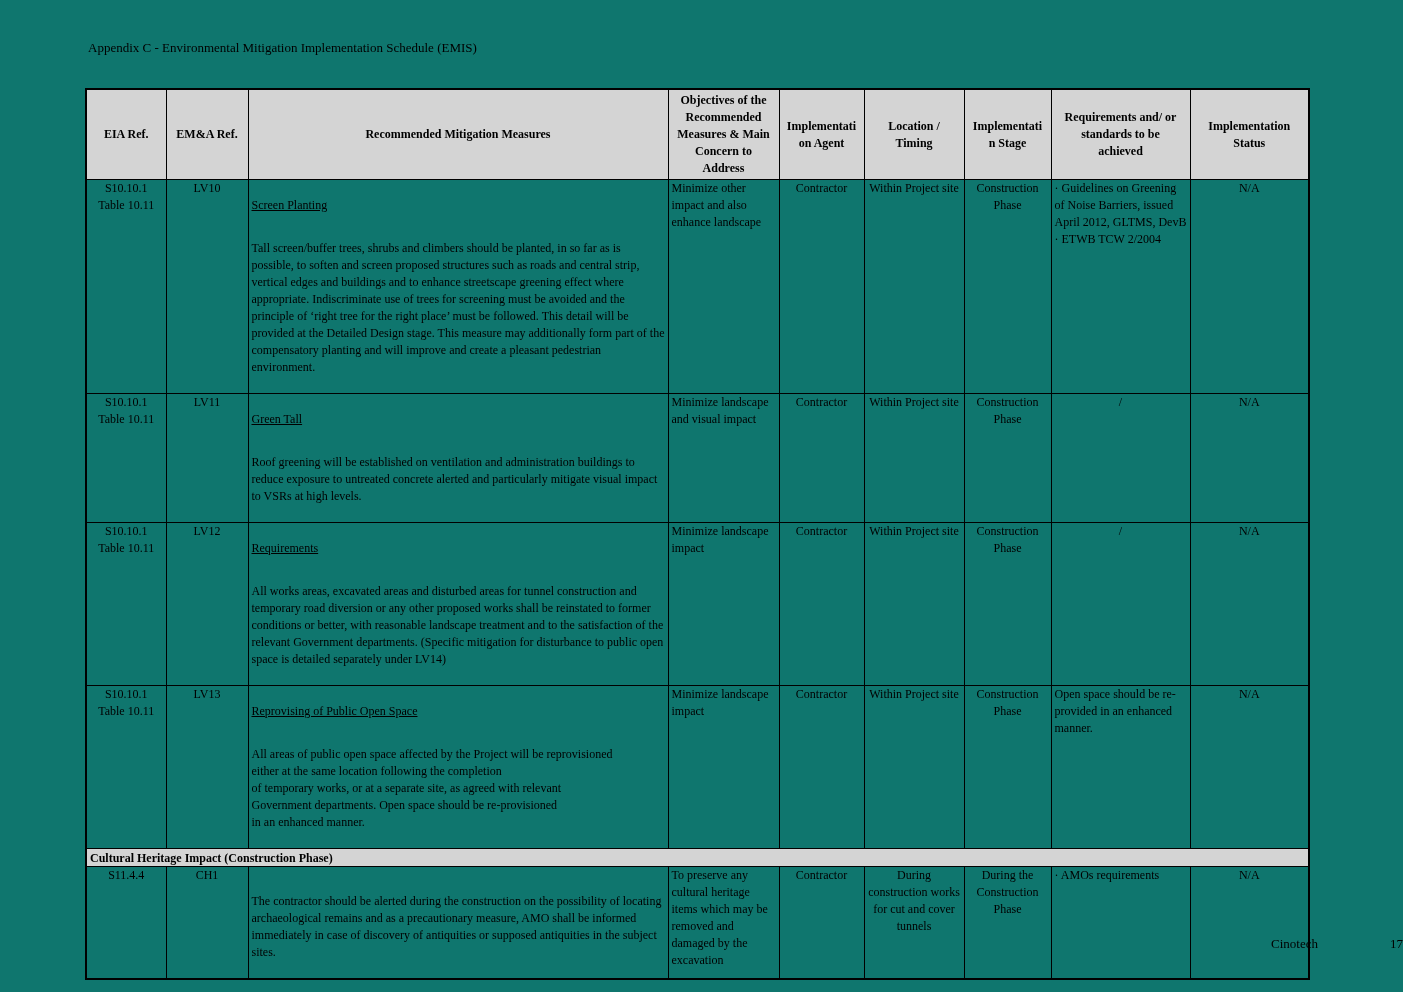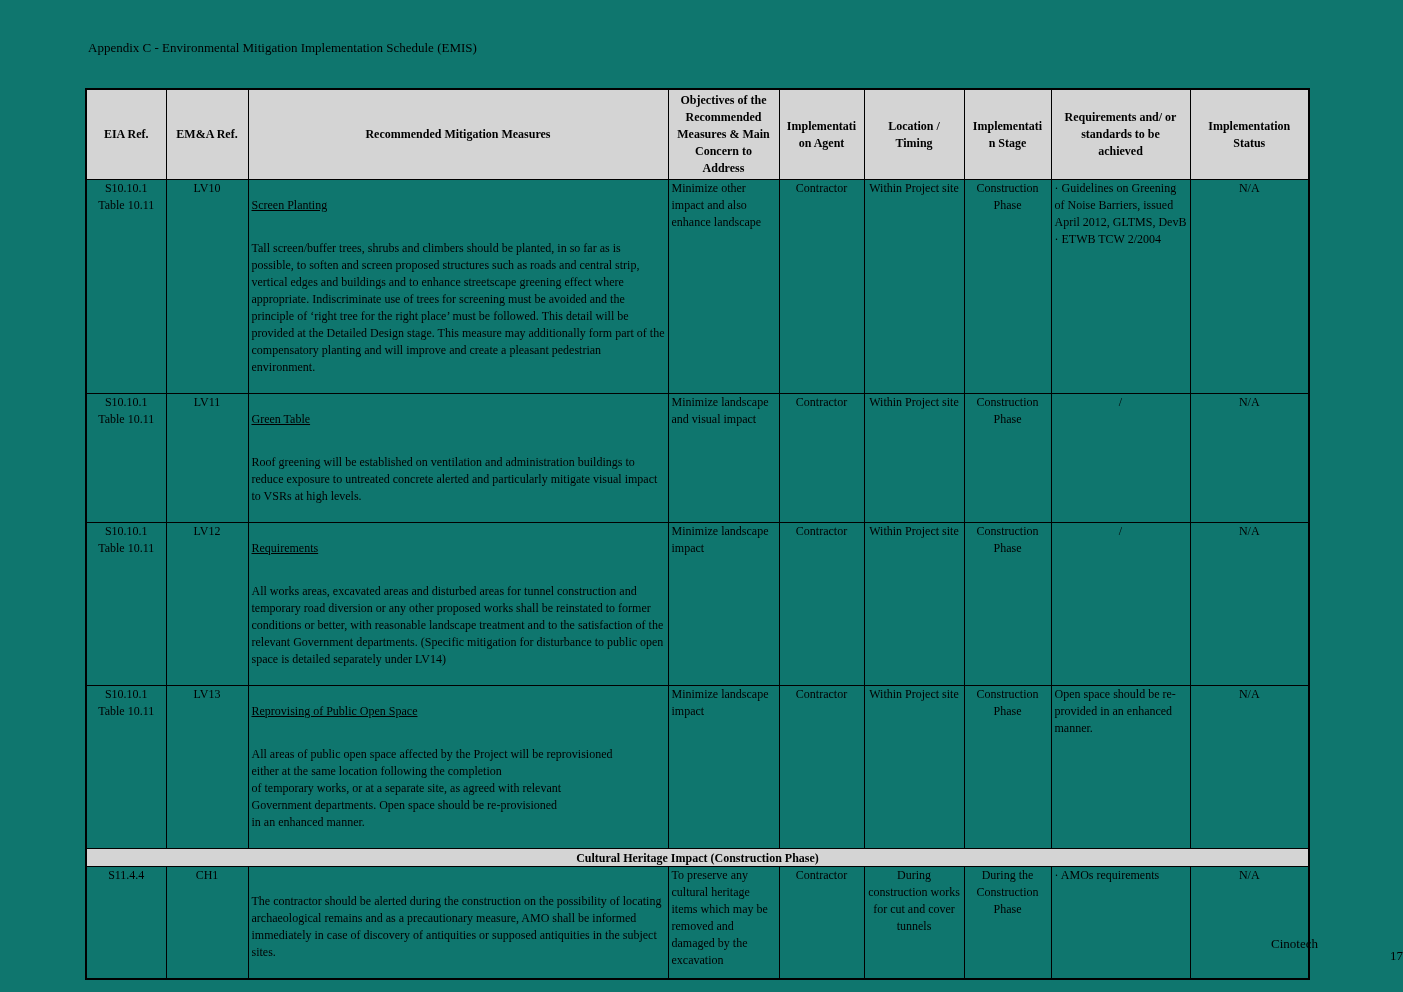--- a/index.html
+++ b/index.html
@@ -35,27 +35,27 @@
     text-align: center; vertical-align: middle;
     padding: 2px;
   }
   .emis-table td { vertical-align: top; }
   .c-center { text-align: center; }
   .c-left { text-align: left; }
   .m-title { display: block; text-decoration: underline; }
   .m-body { display: block; margin-top: 9px; }
   .section-row td {
     background: var(--header-bg);
-    font-weight: bold; text-align: center;
+    font-weight: bold; text-align: left;
     height: 18px; line-height: 16px;
     vertical-align: middle;
   }
 
   .footer { position: absolute; left: 0; top: 936px; width: 1403px; height: 20px; font-size: 13px; }
-  .page-number { position: absolute; left: 0; top: 12px; width: 1403px; text-align: right; }
+  .page-number { position: absolute; left: 0; top: 0; width: 1403px; text-align: right; }
   .footer-brand { position: absolute; right: 85px; top: 0; }
 </style>
 </head>
 <body>
 
 <div class="page">
 
   <div class="page-header">Appendix C - Environmental Mitigation Implementation Schedule (EMIS)</div>
 
   <table class="emis-table">
@@ -108,21 +108,21 @@
         <td class="c-center">Construction Phase</td>
         <td class="c-left">· Guidelines on Greening of Noise Barriers, issued April 2012, GLTMS, DevB
 · ETWB TCW 2/2004</td>
         <td class="c-center">N/A</td>
       </tr>
       <tr style="height:79px">
         <td class="c-center">S10.10.1
 Table 10.11</td>
         <td class="c-center">LV11</td>
         <td class="c-left">
-          <span class="m-title">Green Table</span>
+          <span class="m-title">Green Tall</span>
           <span class="m-body">Roof greening will be established on ventilation and administration buildings to reduce exposure to untreated concrete alerted and particularly mitigate visual impact to VSRs at high levels.</span>
         </td>
         <td class="c-left">Minimize landscape and visual impact</td>
         <td class="c-center">Contractor</td>
         <td class="c-center">Within Project site</td>
         <td class="c-center">Construction Phase</td>
         <td class="c-center">/</td>
         <td class="c-center">N/A</td>
       </tr>
       <tr style="height:119px">

